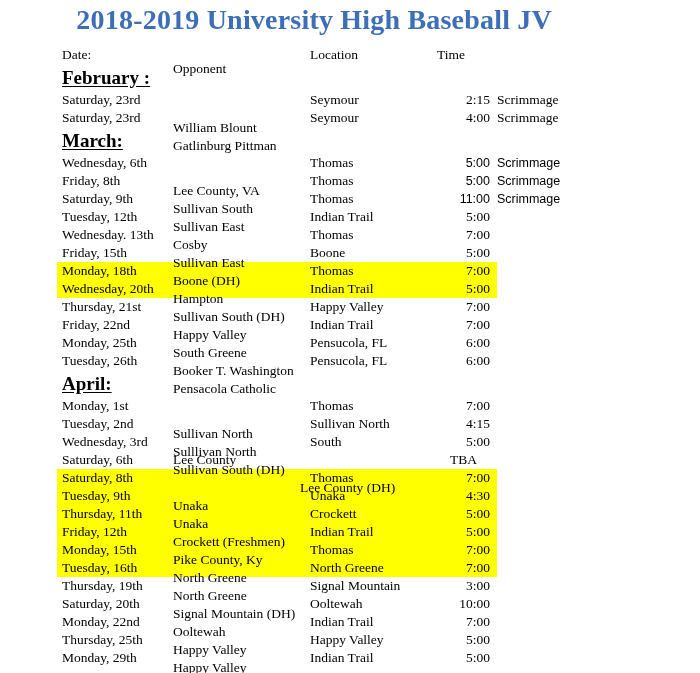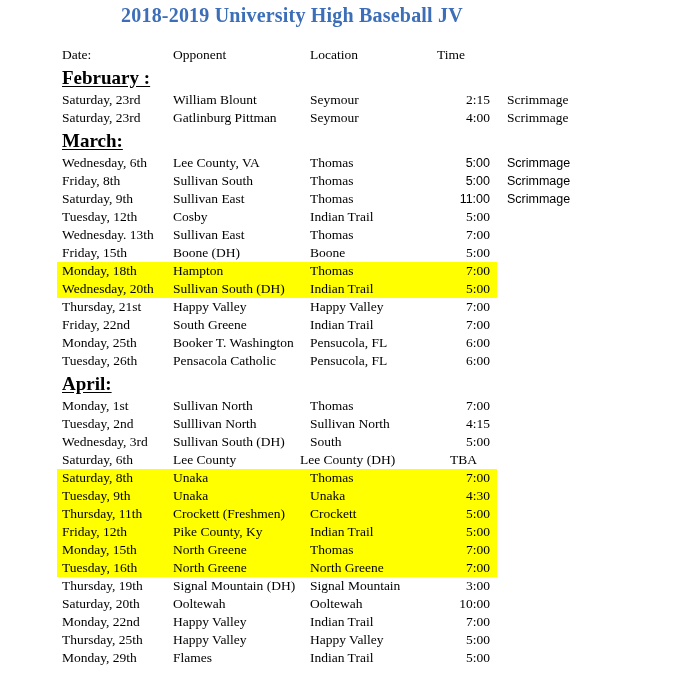--- a/index.html
+++ b/index.html
@@ -1,36 +1,36 @@
 <!DOCTYPE html>
 <html style="--hl: #ffff00;"><head>
 <meta charset="utf-8">
 <style>
   html,body{margin:0;padding:0;background:#fff;}
   .page{
     position:relative;width:700px;height:673px;background:#ffffff;overflow:hidden;
     font-family:"Liberation Serif",serif;color:#000;
   }
   .title{
-    position:absolute;top:4px;left:16px;width:552px;text-align:center;
-    font-size:20px;font-weight:bold;letter-spacing:.2px;
+    position:absolute;top:4px;left:0;width:552px;text-align:right;
+    font-size:28px;font-weight:bold;letter-spacing:.2px;
   }
   .content{position:absolute;left:57px;top:46px;width:540px;}
   .row{
     display:flex;width:440px;height:18px;line-height:18px;
     padding-left:5px;box-sizing:border-box;font-size:13.5px;white-space:nowrap;
   }
   .row.hl{background:var(--hl,#ffff00);}
   .cell{flex:none;overflow:visible;}
   .date{width:111px;}
-  .opp{width:137px;}
+  .opp{width:137px;margin-top:28px;}
   .loc{width:127px;}
   .time{width:53px;text-align:right;}
   .time.left{text-align:center;}
-  .note{margin-left:17px;}
+  .note{margin-left:7px;}
   .sans .time,.sans .note{font-family:"Liberation Sans",sans-serif;font-size:12.5px;}
   .colhead{height:18px;align-items:center;}
   .colhead .time{text-align:left;}
   .section-header{
     height:27px;line-height:27px;font-size:19px;font-weight:bold;
     padding-left:5px;
   }
   .section-header .uline{text-decoration:underline;text-underline-offset:2px;}
 </style>
 </head>

